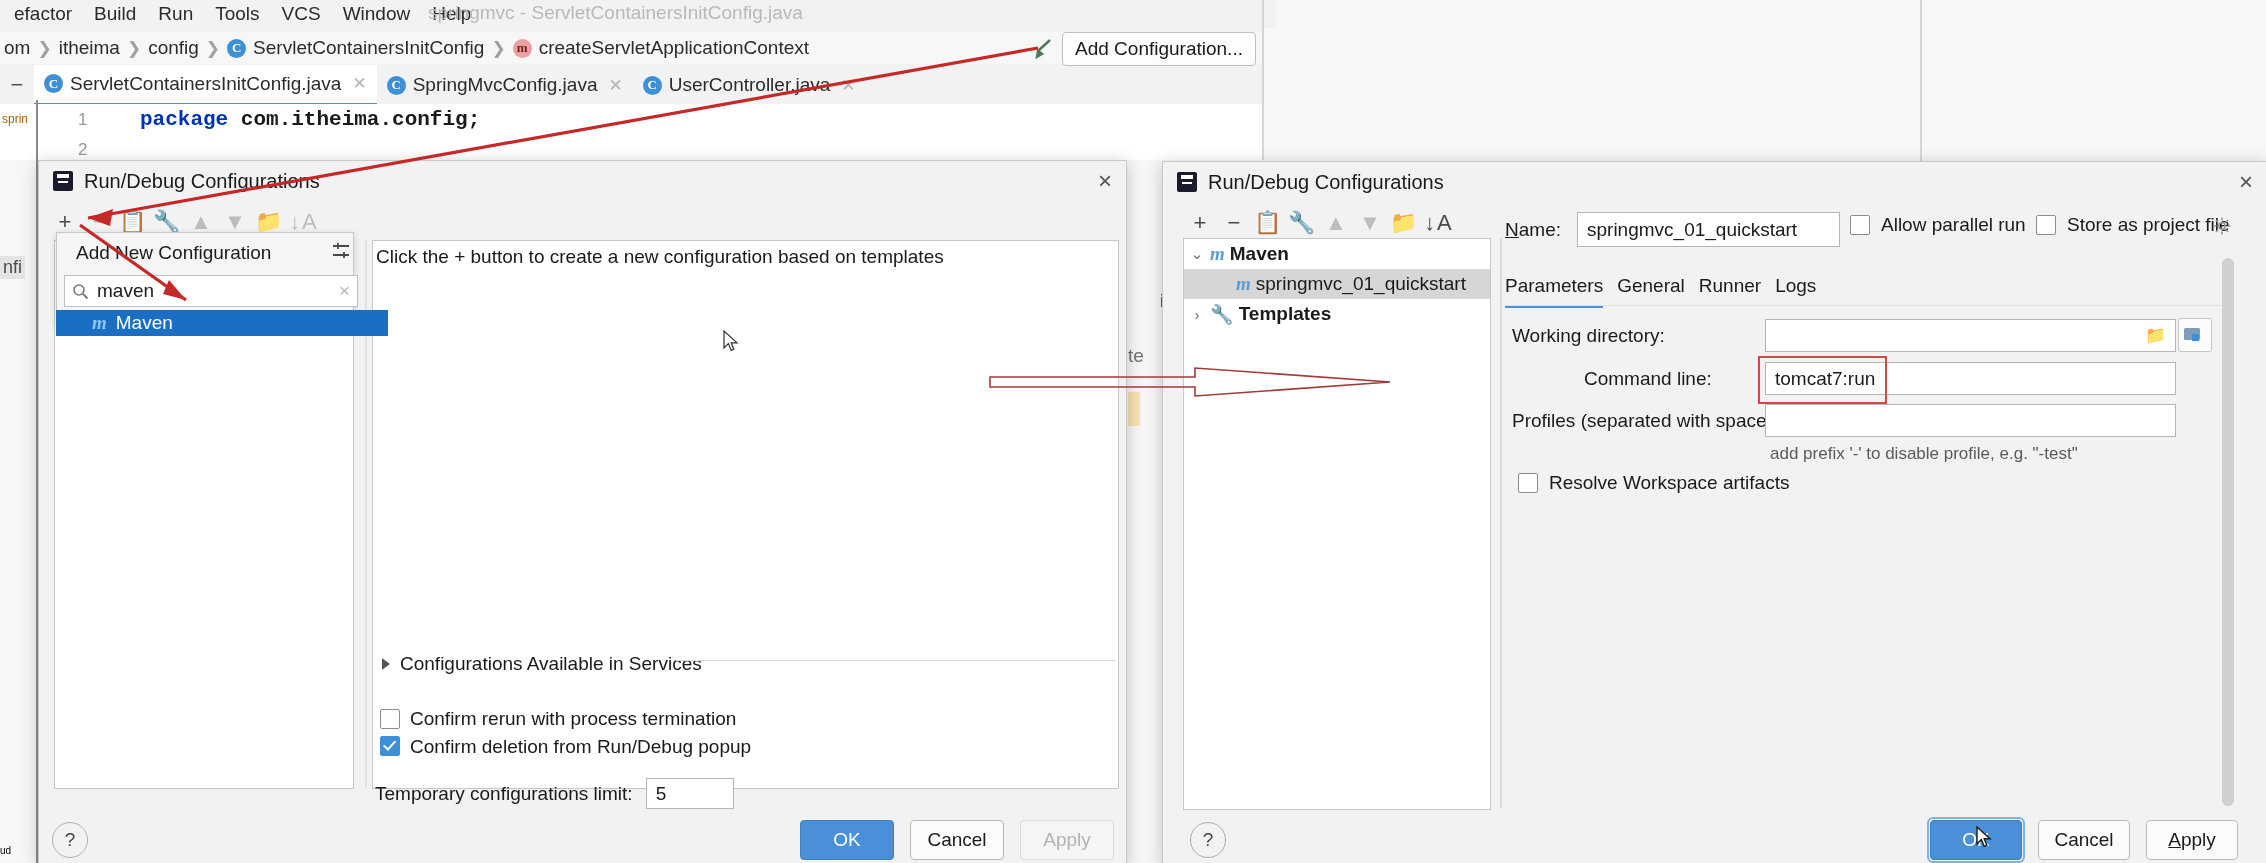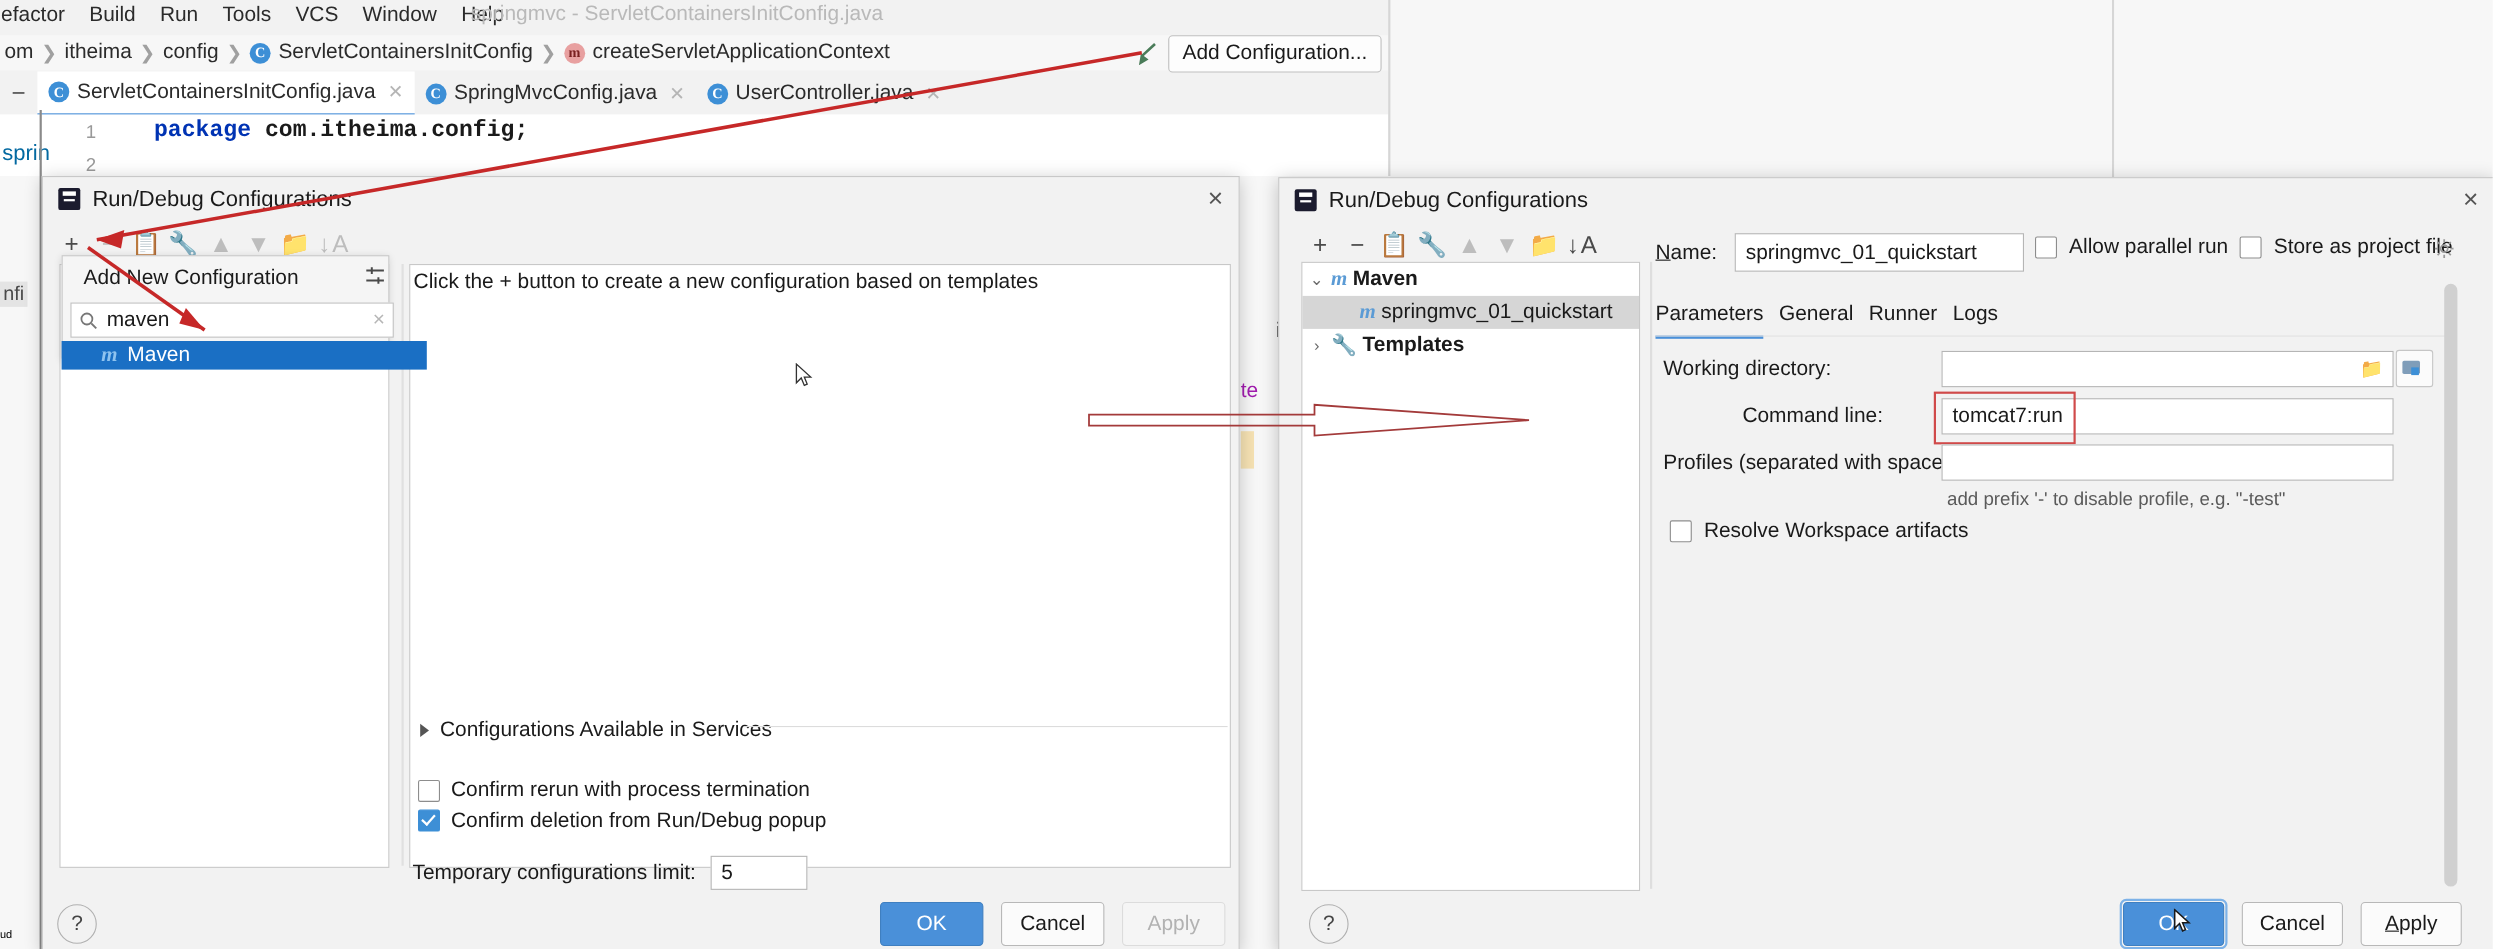--- a/index.html
+++ b/index.html
@@ -9,21 +9,21 @@
     font-family:"Liberation Sans", sans-serif;
     -webkit-font-smoothing:antialiased;
   }
   .abs{position:absolute;}
 
   
   #ide-bg{left:0;top:0;width:2266px;height:863px;background:#f7f7f7;}
   #ide-window{left:0;top:0;width:1262px;height:160px;background:#f2f2f2;}
 
   #menubar{left:0;top:0;width:1262px;height:28px;background:#f2f2f2;
-           display:flex;align-items:center;gap:22px;padding-left:1px;
+           display:flex;align-items:center;gap:22px;padding-left:14px;
            font-size:19px;color:#2b2b2b;}
   #menubar .mi{white-space:nowrap;}
   #win-title{left:428px;top:2px;font-size:19px;color:#b9b9b9;white-space:nowrap;}
 
   #breadcrumb{left:0;top:32px;width:1262px;height:32px;background:#f7f7f7;
               display:flex;align-items:center;gap:7px;font-size:19px;color:#2b2b2b;
               padding-left:4px;}
   #breadcrumb .sep{color:#a0a0a0;font-size:17px;}
   .bc-icon{width:19px;height:19px;border-radius:50%;display:inline-flex;
            align-items:center;justify-content:center;font-size:13px;color:#fff;
@@ -32,39 +32,39 @@
   .bc-icon.m{background:#e8a0a0;color:#7a2020;}
 
   #tabbar{left:0;top:66px;width:1262px;height:38px;background:#f2f2f2;
           display:flex;align-items:center;font-size:19px;color:#2b2b2b;}
   #tabbar .collapse{width:34px;text-align:center;color:#555;font-size:22px;}
   .tab{display:flex;align-items:center;gap:7px;padding:0 10px;height:38px;}
   .tab.active{background:#ffffff;border-bottom:3px solid #4a90d9;}
   .tab .x{color:#b5b5b5;font-size:17px;margin-left:4px;}
 
   #editor{left:0;top:104px;width:1262px;height:56px;background:#ffffff;}
-  #gutter-lbl{left:2px;top:112px;font-size:20px;color:#0369a1;margin-top:16px;}
+  #gutter-lbl{left:2px;top:112px;font-size:12px;color:#a16207;}
   #ln1{left:78px;top:110px;font-size:17px;color:#999;}
   #ln2{left:78px;top:140px;font-size:17px;color:#999;}
   #code-line{left:140px;top:108px;font-family:"Liberation Mono",monospace;font-size:21px;}
   .kw{color:#0033b3;font-weight:bold;}
   .pl{color:#1a1a1a;font-weight:bold;}
 
   #rightbar{left:1920px;top:0;width:2px;height:200px;background:#d6d6d6;}
   #rightpane{left:1922px;top:0;width:344px;height:200px;background:#f7f7f7;}
   #editorcol{left:1262px;top:0;width:2px;height:160px;background:#d6d6d6;}
 
   #add-config-btn{left:1062px;top:32px;width:192px;height:32px;
      background:#fdfdfd;border:1px solid #bfbfbf;border-radius:4px;
      display:flex;align-items:center;justify-content:center;font-size:19px;color:#1a1a1a;}
   #run-arrow-icon{left:1030px;top:36px;width:24px;height:24px;}
 
   #left-ghost-1{left:0;top:256px;font-size:18px;color:#4a4a4a;background:#e4e4e4;padding:1px 3px;}
   #left-vline{left:36px;top:100px;width:2px;height:763px;background:#8a8a8a;}
-  #ghost-te{left:1128px;top:345px;font-size:19px;color:#a21caf;}
+  #ghost-te{left:1128px;top:345px;font-size:19px;color:#737373;}
   #ghost-i{left:1160px;top:290px;font-size:19px;color:#1f1f1f;}
   #ghost-amber{left:1128px;top:392px;width:12px;height:34px;background:#f6e2b3;}
   #bl-red{left:0;top:845px;font-size:10px;color:#000000;}
   #br-gray{left:2210px;top:838px;font-size:14px;color:#cfcfcf;}
 
   
   .dlg{background:#f2f2f2;border:1px solid #c8c8c8;
        box-shadow:0 3px 16px rgba(0,0,0,.22);}
   .dlg-title{display:flex;align-items:center;gap:11px;padding-left:14px;height:40px;
              font-size:20px;color:#1a1a1a;}

